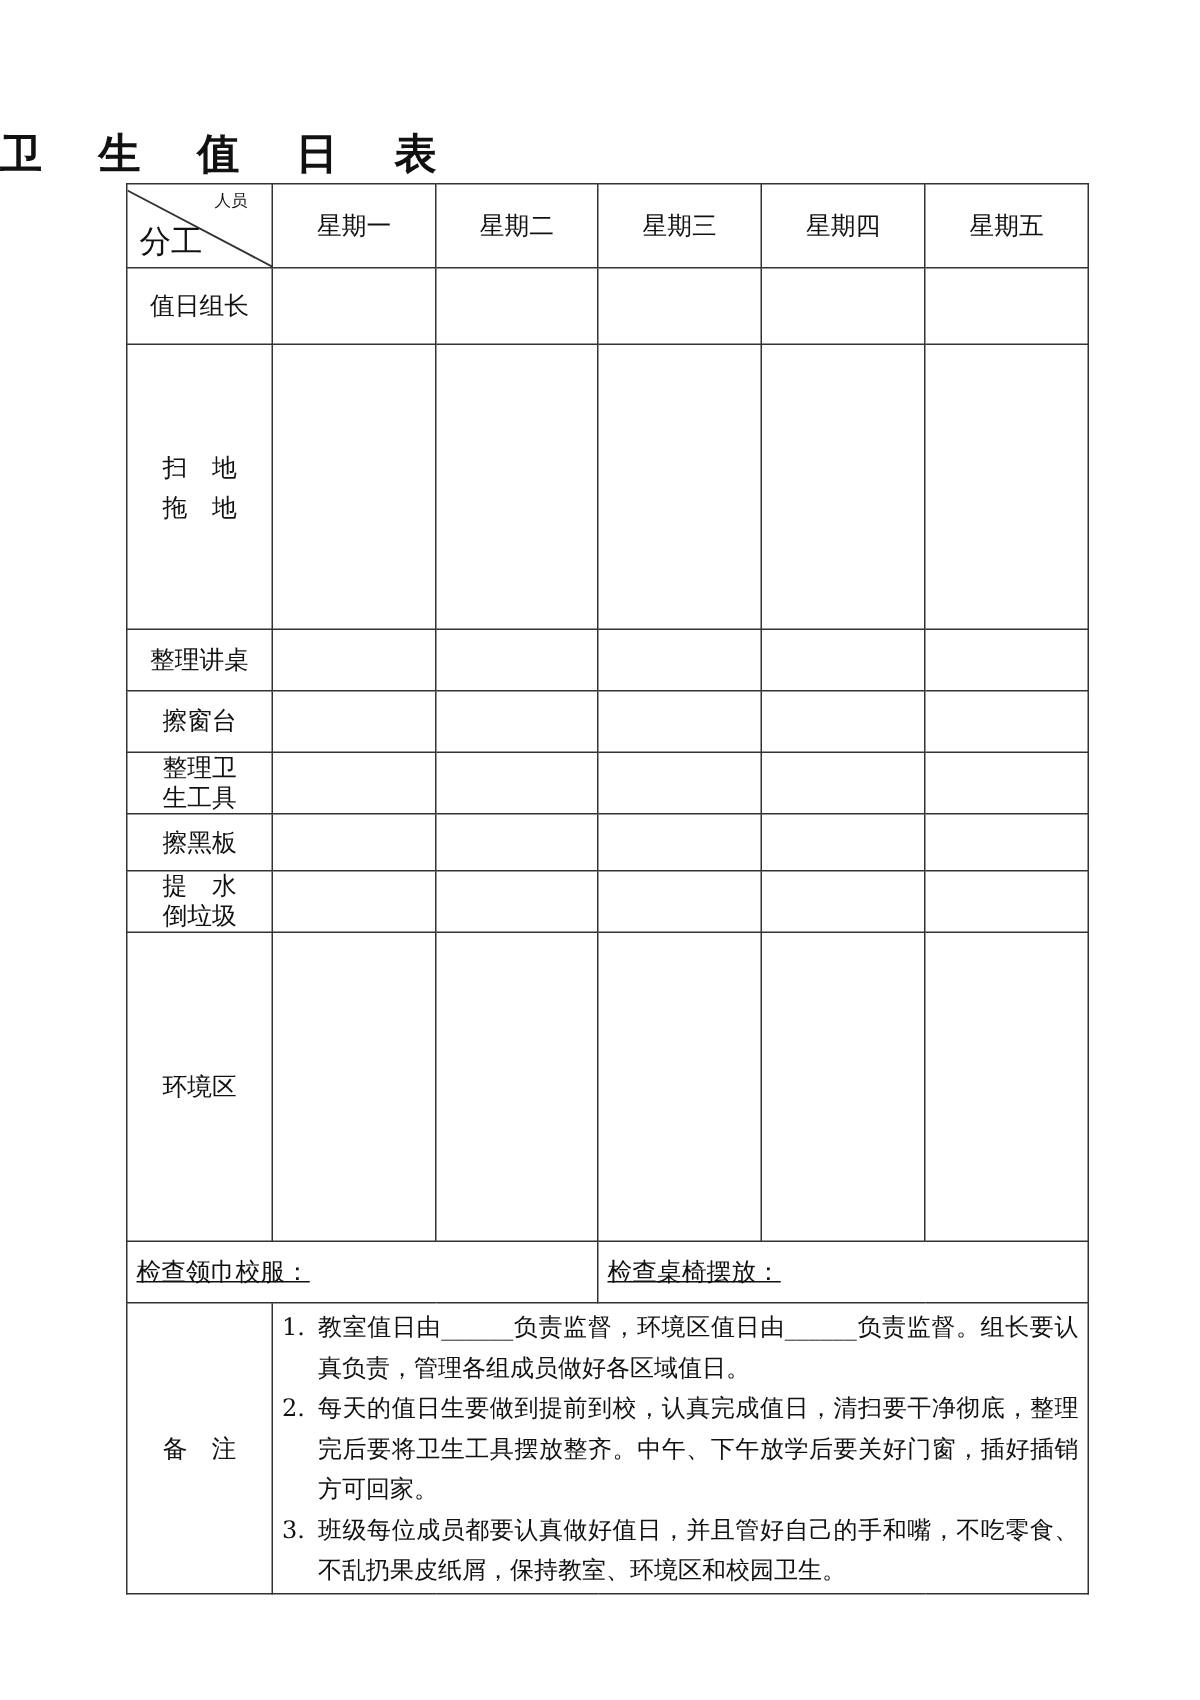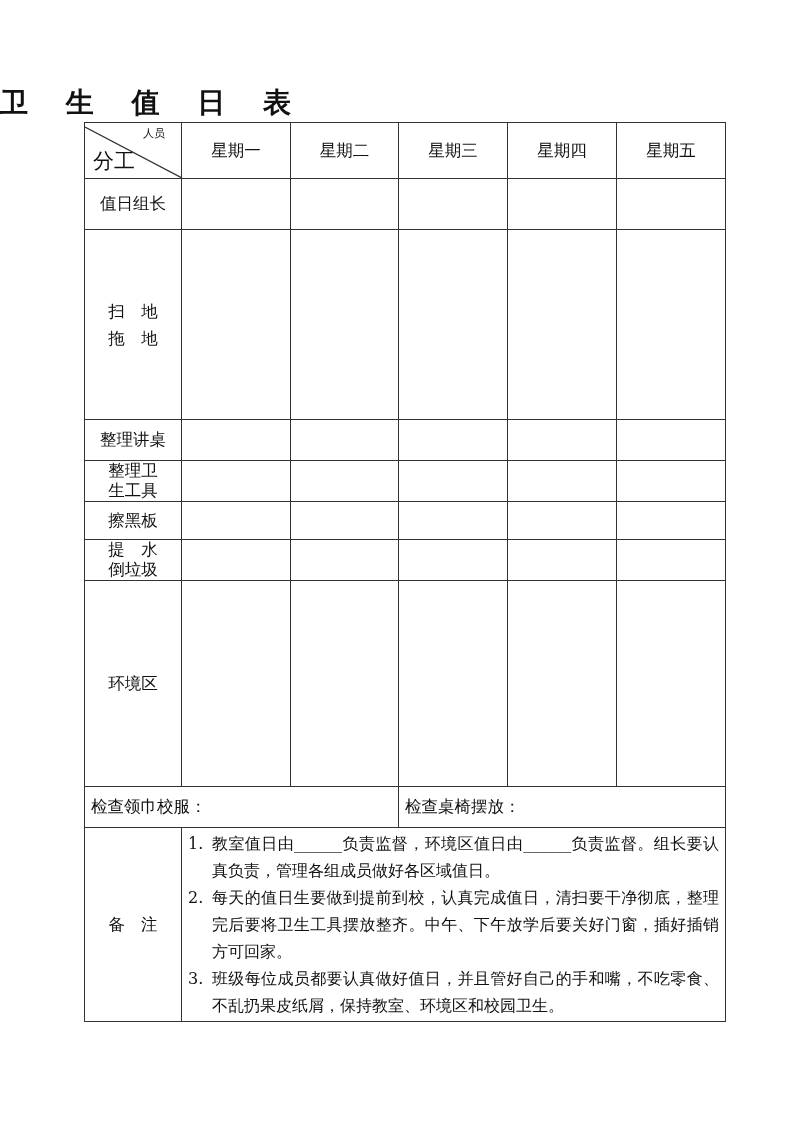--- a/index.html
+++ b/index.html
@@ -5,21 +5,21 @@
   html, body { margin:0; padding:0; background:#ffffff; }
   body { width:800px; height:1133px; position:relative; font-family:"DejaVu Sans","Liberation Sans",sans-serif; color:#111; }
   .title { position:absolute; top:84px; left:0; width:800px; text-align:left; font-size:28px; font-weight:bold; letter-spacing:14px; }
   table { position:absolute; left:84px; top:122px; border-collapse:collapse; width:641px; table-layout:fixed; }
   td { border:1.3px solid #333; padding:0; font-size:16.5px; text-align:center; vertical-align:middle; }
   .diag { position:relative; height:55px; background:linear-gradient(to top right, transparent calc(50% - 0.7px), #333 calc(50% - 0.7px), #333 calc(50% + 0.7px), transparent calc(50% + 0.7px)); background: none; }
   .diag svg { position:absolute; left:0; top:0; }
   .diag .tr { position:absolute; right:16px; top:3px; font-size:11px; }
   .diag .bl { position:absolute; left:8px; bottom:3px; font-size:21px; }
   .two-line { line-height:20px; }
-  .split { text-align:left; padding-left:6px; }
+  .split { text-align:left; padding-left:6px;text-decoration:underline; }
   .notes { text-align:left; padding:2px 6px 2px 6px; font-family:"DejaVu Serif","Liberation Serif",serif; font-size:16px; line-height:27px; }
   .note { display:flex; }
   .note .num { width:24px; flex:none; }
   .note .txt { flex:1; text-align:justify; }
   .spaced { letter-spacing:16px; padding-left:16px;margin-left:24px; }
 </style>
 </head>
 <body>
 
 <div class="title">卫 生 值 日 表</div>
@@ -74,20 +74,28 @@
 
   <tr style="height:41px">
     <td>整理讲桌</td>
     <td></td>
         <td></td>
         <td></td>
         <td></td>
         <td></td>
   </tr>
 
+  <tr style="height:41px">
+    <td>擦窗台</td>
+    <td></td>
+        <td></td>
+        <td></td>
+        <td></td>
+        <td></td>
+  </tr>
 
   <tr style="height:41px">
     <td class="two-line">
       <div>整理卫</div>
       <div>生工具</div>
     </td>
     <td></td>
         <td></td>
         <td></td>
         <td></td>

